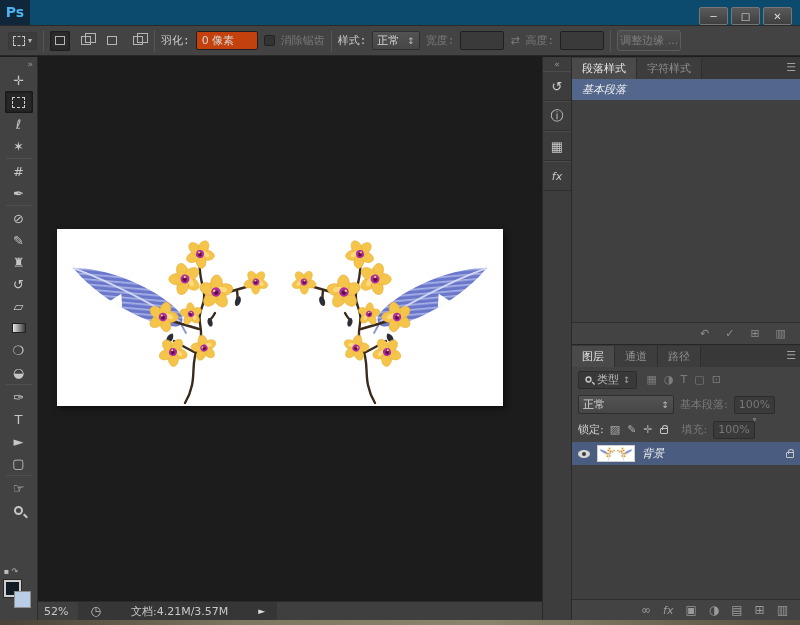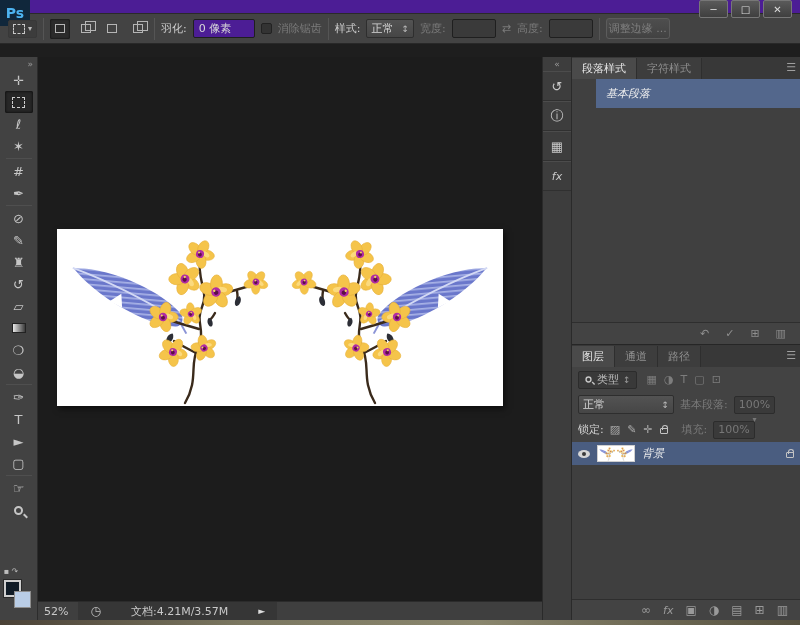--- a/index.html
+++ b/index.html
@@ -1,22 +1,22 @@
 <!DOCTYPE html>
 <html><head>
 <meta charset="utf-8">
 <style>
   * { margin:0; padding:0; box-sizing:border-box; }
   html,body { width:800px; height:625px; overflow:hidden; }
   body { font-family:"DejaVu Sans","Liberation Sans",sans-serif; font-size:12px; color:#d6d6d6;
          background:#1e1e1e; position:relative; }
 
   
-  .titlebar { height:14px; background:#4c1d95; border-bottom:1px solid #2a2a2a;
-              display:flex; align-items:flex-start; }
+  .titlebar { height:26px; background:#0c4a6e; border-bottom:1px solid #2a2a2a;
+              display:flex; align-items:flex-end; }
   .ps-logo { width:30px; height:26px; background:#10273b; color:#4db3f0; font-weight:bold;
              font-size:14px; display:flex; align-items:center; justify-content:center; }
   .menu { display:flex; align-items:center; height:100%; margin-left:6px; }
   .menu-item { padding:3px 9px; font-size:12px; color:#dcdcdc; cursor:default; }
   .menu-item.active { background:#4b4b4b; border:1px solid #666; border-radius:2px; }
   .winbtns { margin-left:auto; display:flex; gap:3px; padding-right:8px; }
   .winbtn { width:29px; height:18px; background:linear-gradient(#5a5a5a,#3f3f3f);
             border:1px solid #777; border-radius:2px; color:#ddd; font-size:10px;
             display:flex; align-items:center; justify-content:center; }
 
@@ -27,23 +27,23 @@
   .preset-well { display:flex; align-items:center; gap:3px; padding:3px 4px; border:1px solid #383838;
                  border-radius:2px; background:#3c3c3c; }
   .dash-box { width:12px; height:10px; border:1px dashed #c9c9c9; }
   .mini-caret { font-size:8px; color:#bbb; }
   .mode-btn { width:20px; height:20px; display:flex; align-items:center; justify-content:center;
               border-radius:2px; }
   .mode-btn.pressed { background:#2b2b2b; box-shadow:inset 0 0 2px #000; }
   .sq { width:10px; height:9px; border:1px solid #b5b5b5; background:transparent; position:relative; }
   .sq.two::after { content:''; position:absolute; left:3px; top:-4px; width:9px; height:8px;
                    border:1px solid #b5b5b5; }
-  .opt-label { color:#cfcfcf; white-space:nowrap; }
+  .opt-label { color:#cfcfcf; white-space:nowrap;font-family:Liberation Mono, monospace; }
   .opt-label.dim, .dim { color:#7a7a7a; }
-  .input-well { background:#4c1d95; border:1px solid #1f1f1f; border-radius:2px; color:#d9d9d9;
+  .input-well { background:#c2410c; border:1px solid #1f1f1f; border-radius:2px; color:#d9d9d9;
                 padding:2px 5px; min-width:62px; height:19px; display:flex; align-items:center; }
   .input-well.empty { min-width:44px; background:#3a3a3a; }
   .checkbox { width:11px; height:11px; background:#333; border:1px solid #222; border-radius:2px; }
   .combo { background:linear-gradient(#535353,#464646); border:1px solid #2e2e2e; border-radius:2px;
            padding:2px 4px; height:19px; display:flex; align-items:center; gap:8px; color:#d6d6d6; }
   .combo .arrows { font-size:9px; color:#bbb; }
   .opt-btn { border:1px solid #5c5c5c; border-radius:3px; padding:2px 2px; color:#7e7e7e;
              background:linear-gradient(#4e4e4e,#424242); }
 
   
@@ -96,22 +96,22 @@
   .dock-btn .fx { font-style:italic; font-size:11px; }
 
   
   .panels { width:228px; display:flex; flex-direction:column; background:#434343; }
   .ptabs { height:22px; background:#383838; display:flex; align-items:flex-end; position:relative; }
   .ptab { padding:3px 10px; font-size:11px; color:#8f8f8f; background:#3d3d3d; border-right:1px solid #2e2e2e; }
   .ptab.active { background:#4a4a4a; color:#e6e6e6; }
   .pmenu { position:absolute; right:4px; top:4px; color:#9f9f9f; font-size:11px; }
   .parapanel { height:288px; display:flex; flex-direction:column; border-bottom:1px solid #262626; }
   .para-list { flex:1; background:#404040; }
-  .para-item { height:29px; background:#53678c; color:#f0f0f0; font-style:italic; display:flex;
-               align-items:center; padding:0 10px; font-size:11px;margin-left:24px; }
+  .para-item { height:21px; background:#53678c; color:#f0f0f0; font-style:italic; display:flex;
+               align-items:center; padding:0 10px; font-size:11px; }
   .panel-actions { height:22px; border-top:1px solid #2e2e2e; background:#434343; display:flex;
                    align-items:center; justify-content:flex-end; gap:16px; padding:0 14px;
                    color:#8f8f8f; font-size:11px; }
 
   .layerspanel { flex:1; display:flex; flex-direction:column; }
   .lrow { display:flex; align-items:center; gap:6px; padding:0 6px; height:25px; font-size:11px; }
   .search-well { display:flex; align-items:center; gap:4px; background:#393939; border:1px solid #2c2c2c;
                  border-radius:2px; padding:1px 5px; height:18px; color:#bdbdbd; }
   .filter-icons { display:flex; gap:7px; color:#7d7d7d; font-size:11px; margin-left:4px; }
   .blend-combo { width:96px; justify-content:space-between; }

